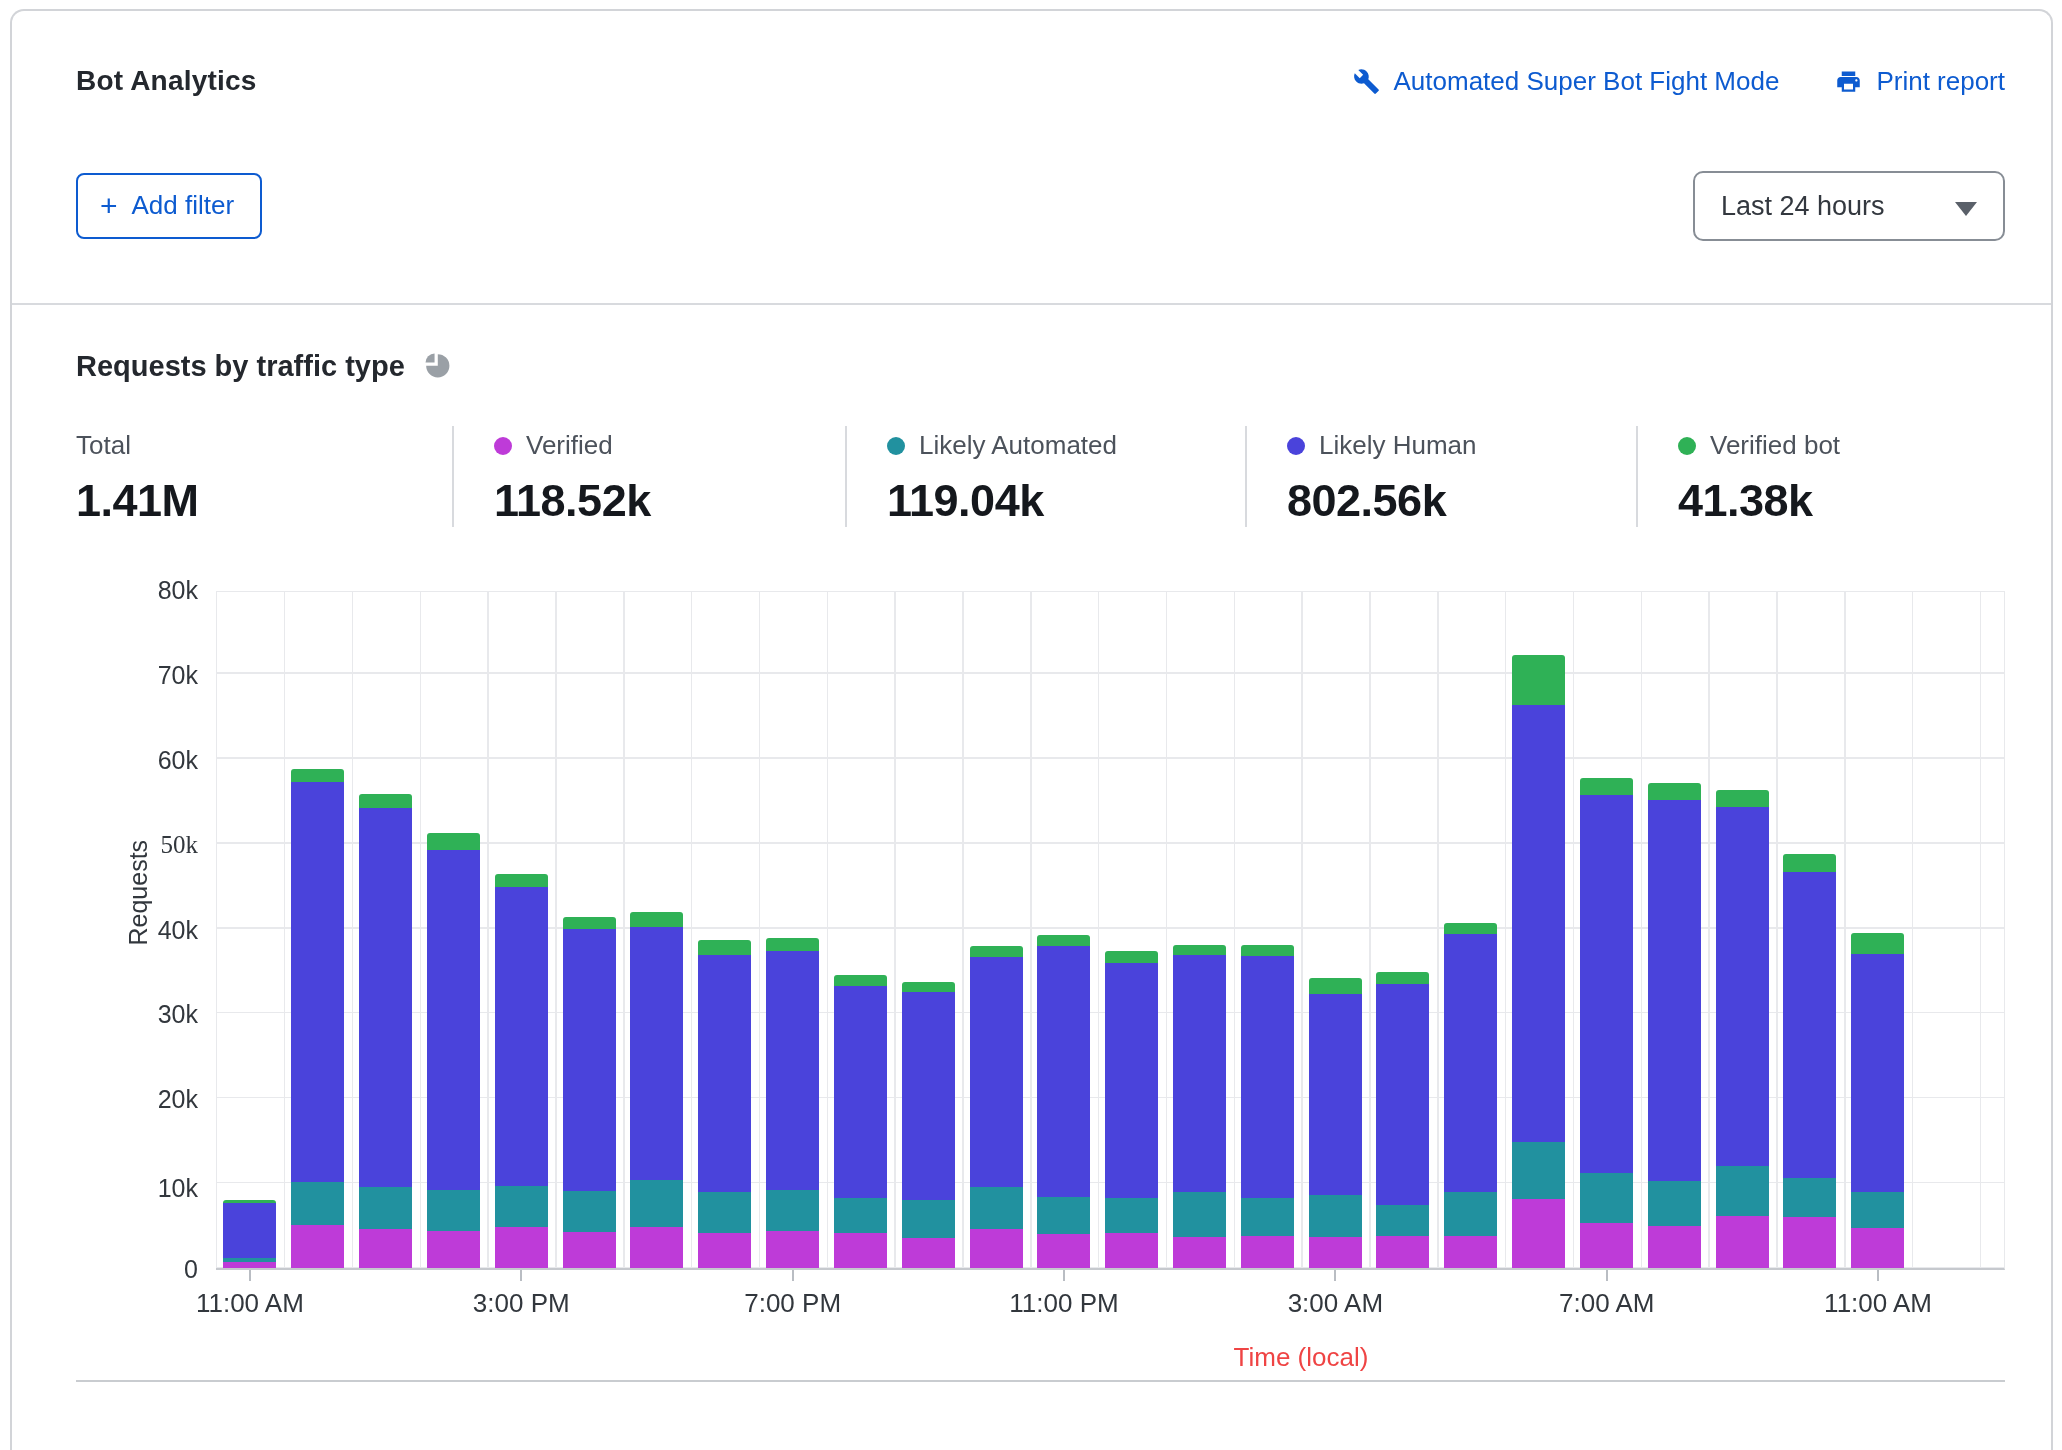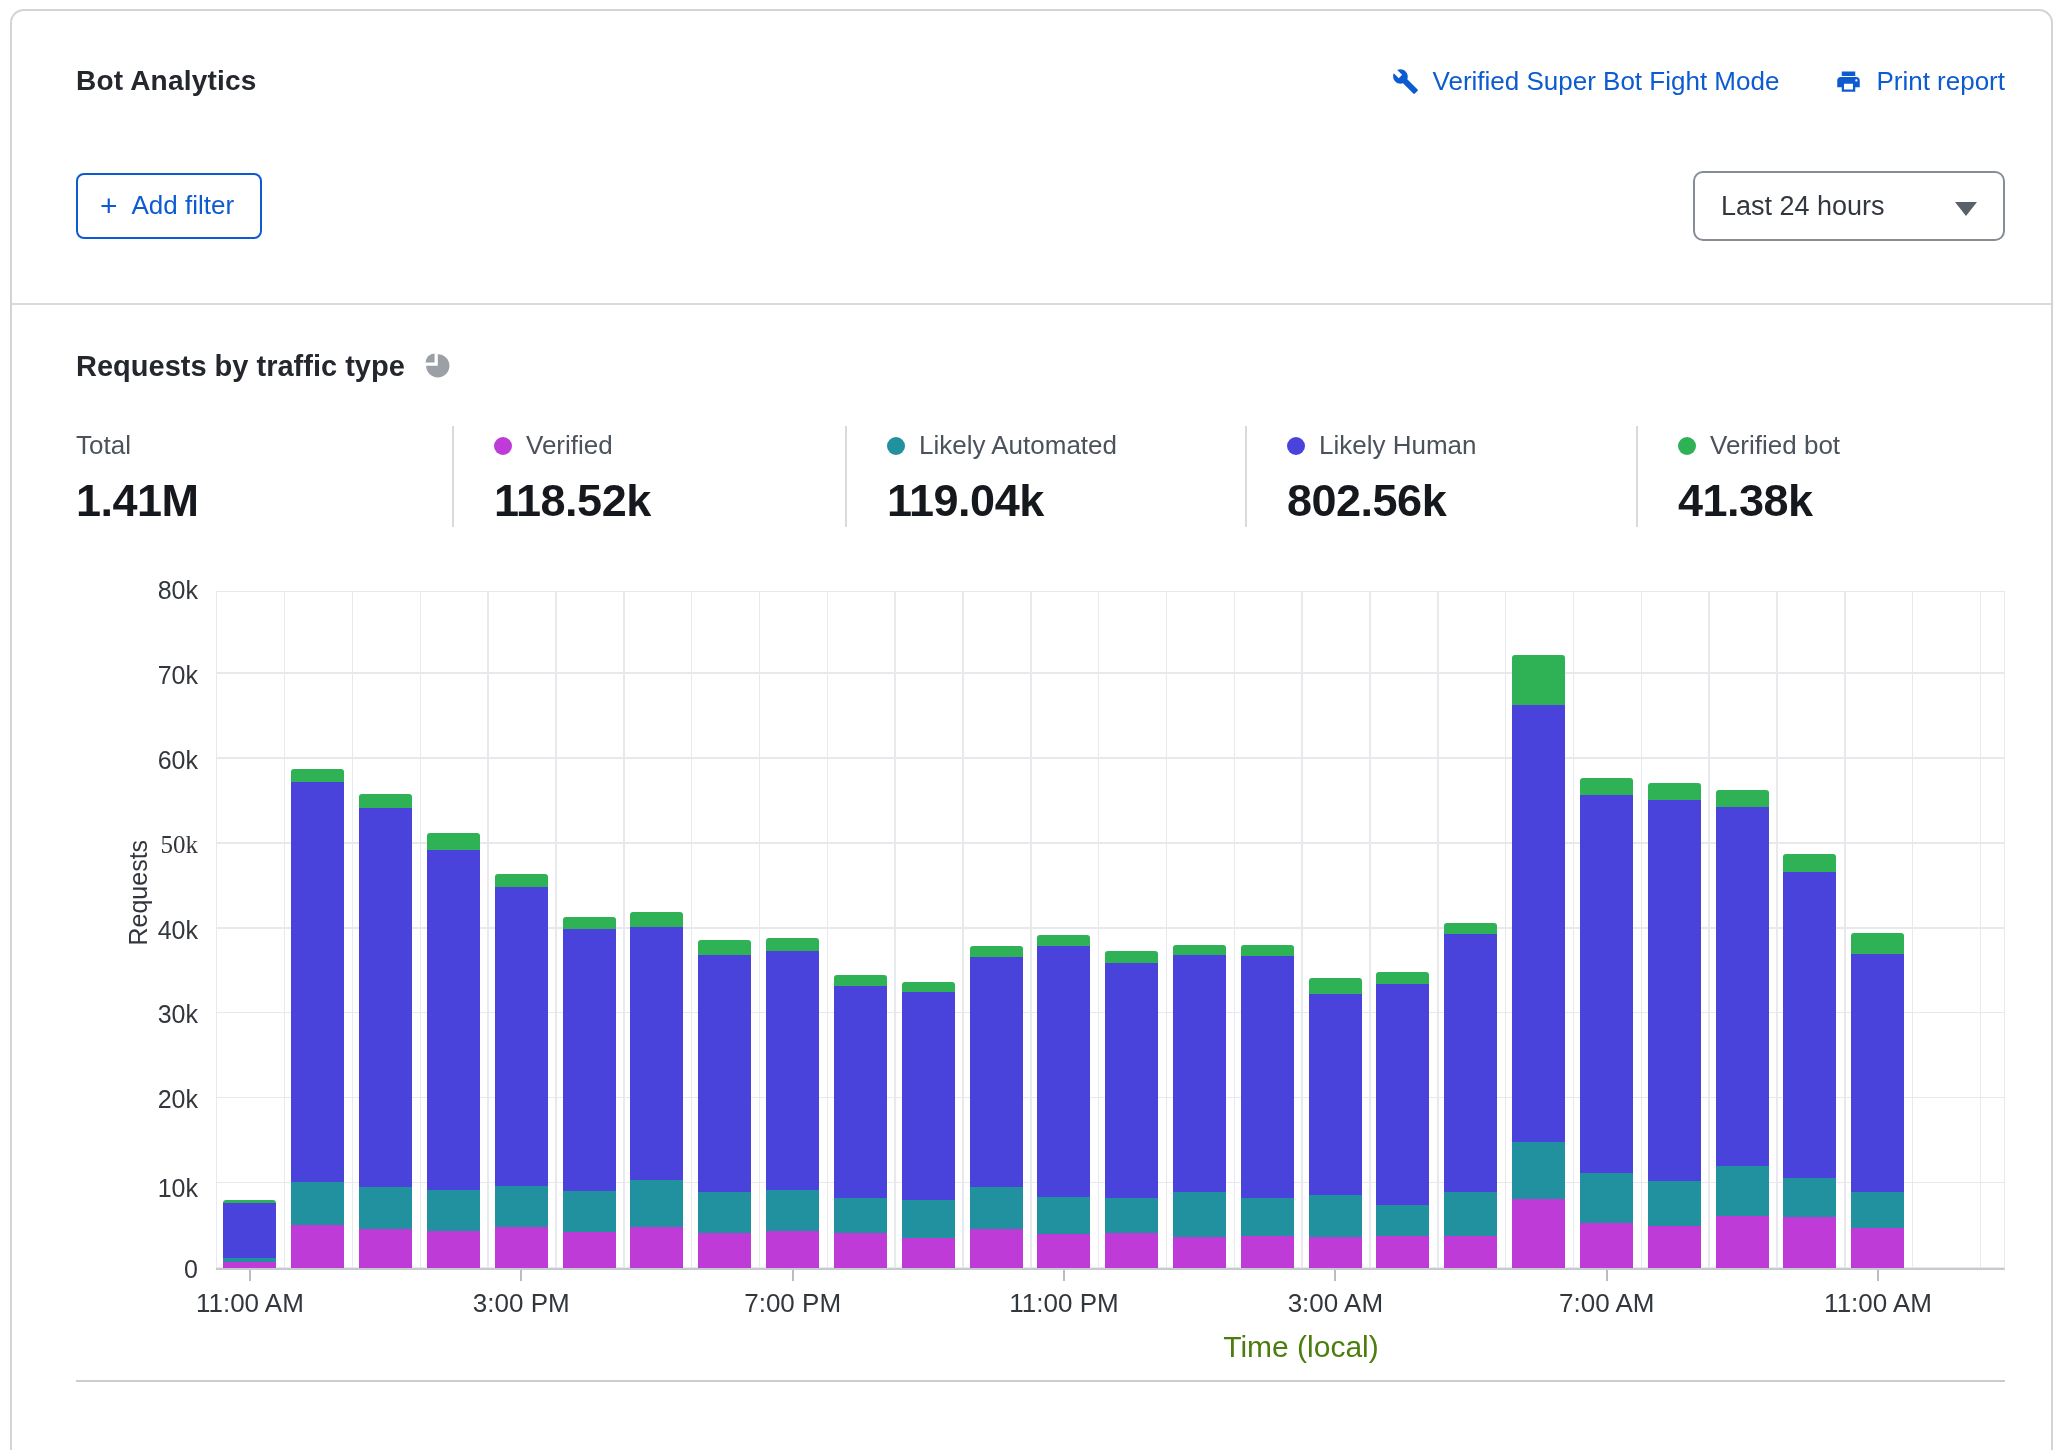--- a/index.html
+++ b/index.html
@@ -57,39 +57,39 @@
           display:flex; align-items:flex-end; }
   .slot { width:67.84px; height:679px; display:flex; align-items:flex-end; justify-content:center; }
   .bar { width:53px; display:flex; flex-direction:column-reverse;
          border-radius:3px 3px 0 0; overflow:hidden; }
   .x-axis { position:relative; height:14px; }
   .xtick-mark { position:absolute; top:0; width:2px; height:11px; background:#b9bdc3; }
   .x-labels { position:relative; height:34px; margin-top:4px; }
   .xlab { position:absolute; transform:translateX(-50%); font-size:26px; color:#32373d; white-space:nowrap; }
   .x-axis-title { position:relative; height:36px; margin-top:8px; }
   .x-axis-title span { position:absolute; left:1085px; transform:translateX(-50%);
-                       font-size:30px; color:#4d7c0f; }
+                       font-size:26px; color:#ef4444;margin-top:12px; }
   .bottom-hr { margin-top:14px; border-top:2px solid #c9ccd0; }
 </style>
 </head>
 <body>
 
 <div class="card">
 
   <div class="hdr">
     <div class="hdr-row1">
       <div class="page-title">Bot Analytics</div>
       <div class="hdr-links">
         <a class="hlink">
           <span>
             <svg width="27" height="27" viewBox="0 0 24 24" fill="#0d5bd0">
               <path d="M22.7 19l-9.1-9.1c.9-2.3.4-5-1.5-6.9-2-2-5-2.4-7.4-1.3L9 6 6 9 1.6 4.7C.4 7.1.9 10.1 2.9 12.1c1.9 1.9 4.6 2.4 6.9 1.5l9.1 9.1c.4.4 1 .4 1.4 0l2.3-2.3c.5-.4.5-1.1.1-1.4z"></path>
             </svg>
           </span>
-          <span>Verified Super Bot Fight Mode</span>
+          <span>Automated Super Bot Fight Mode</span>
         </a>
         <a class="hlink">
           <span>
             <svg width="27" height="27" viewBox="0 0 24 24" fill="#0d5bd0">
               <path d="M19 8H5c-1.66 0-3 1.34-3 3v6h4v4h12v-4h4v-6c0-1.66-1.34-3-3-3zm-3 11H8v-5h8v5zm3-7c-.55 0-1-.45-1-1s.45-1 1-1 1 .45 1 1-.45 1-1 1zm-1-9H6v4h12V3z"></path>
             </svg>
           </span>
           <span>Print report</span>
         </a>
       </div>

